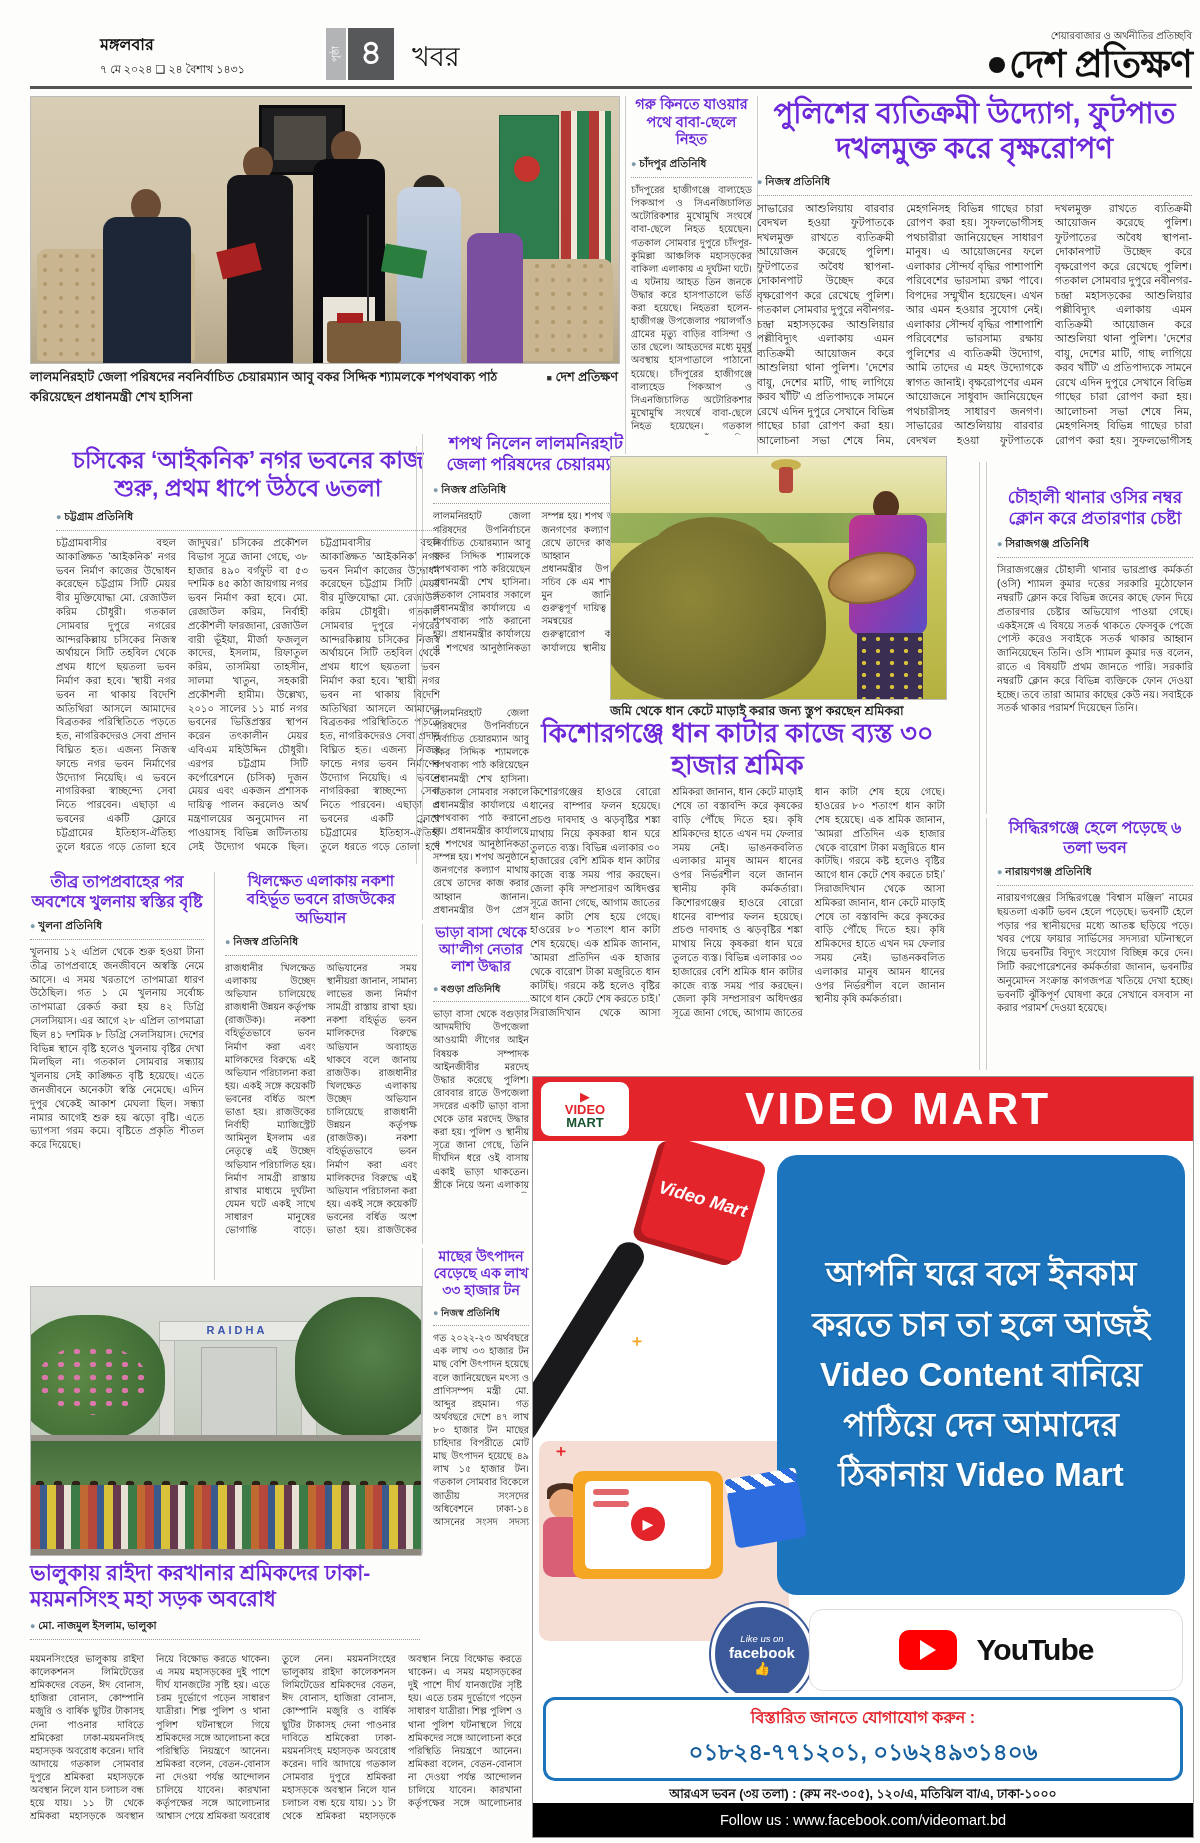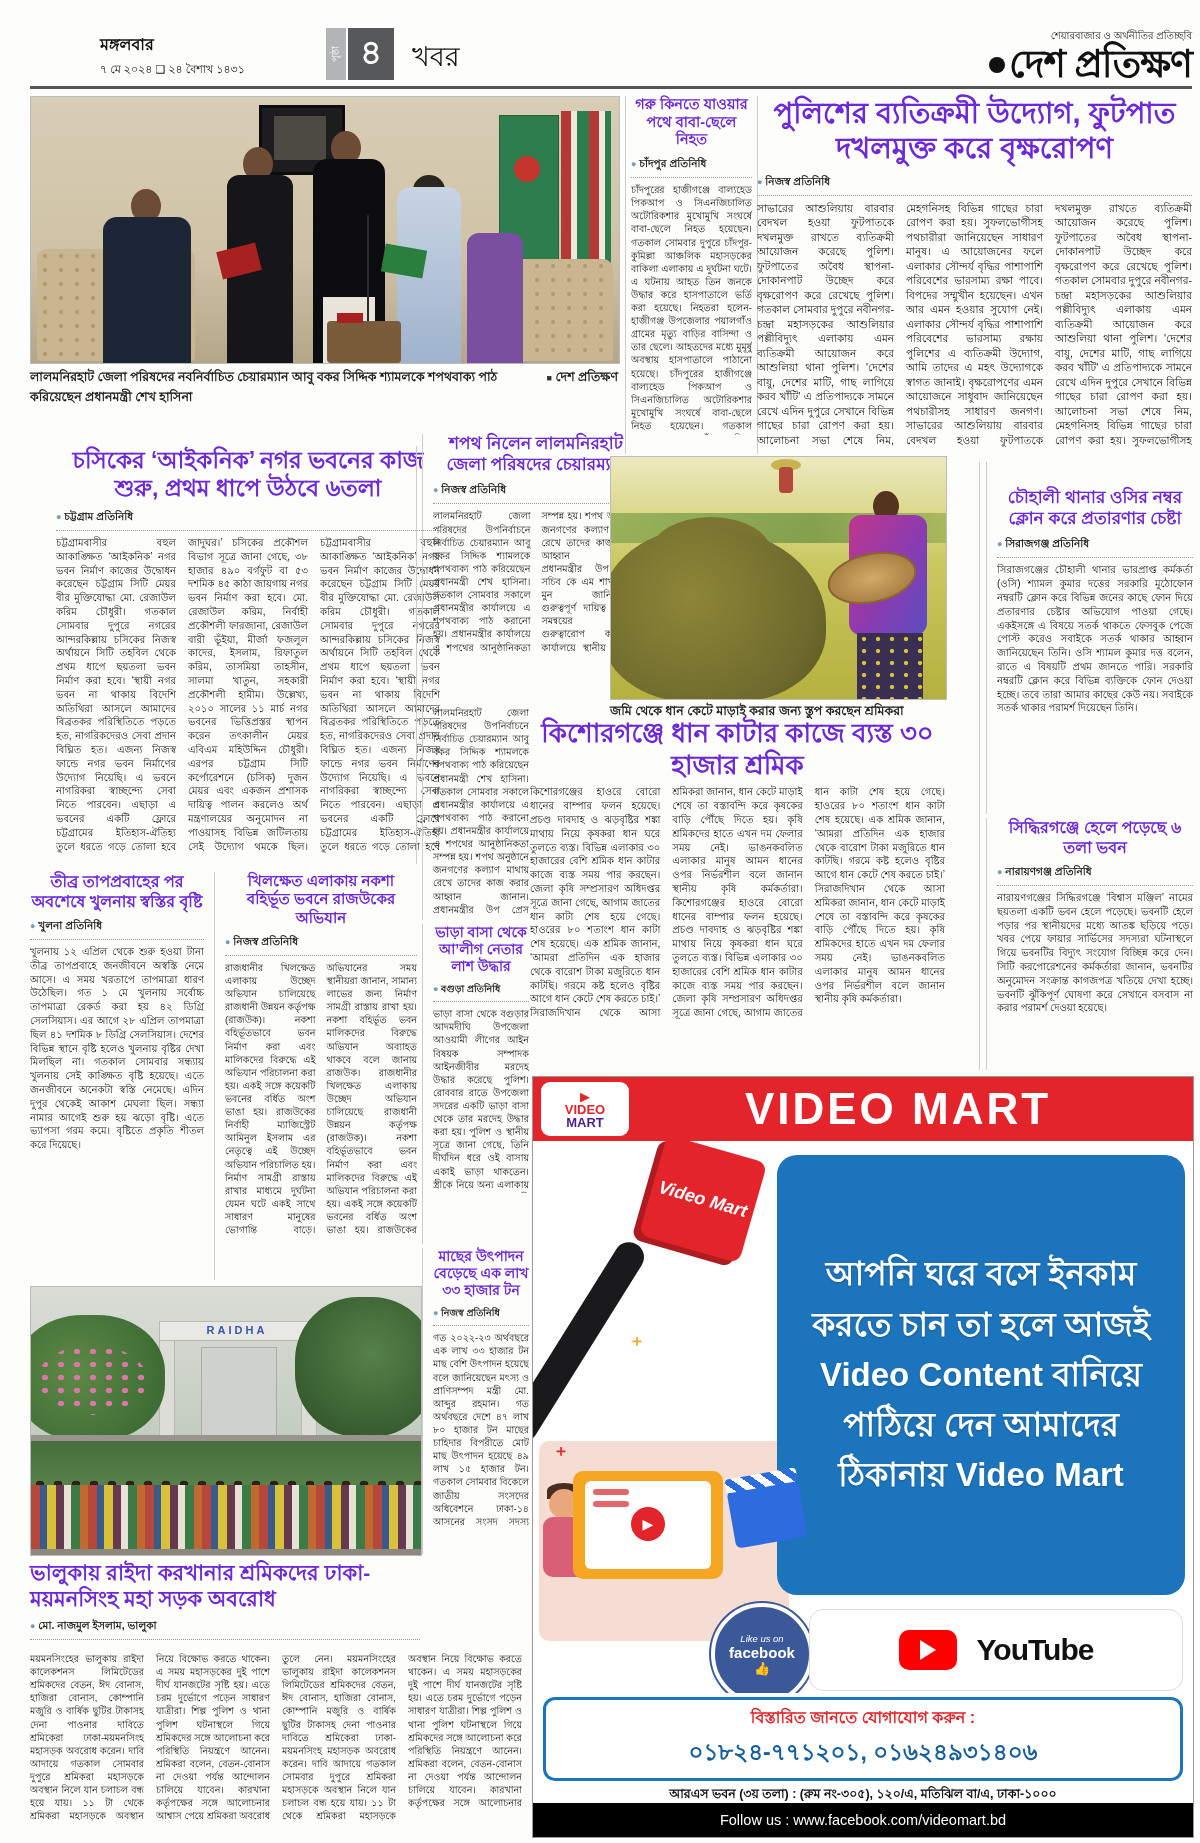--- a/index.html
+++ b/index.html
@@ -101,21 +101,21 @@
   .rd-heads{position:absolute;left:0;top:190px;width:390px;height:14px;
       background-image:radial-gradient(#2e2218 4px,transparent 4.6px);background-size:18px 14px;}
   .rd-road2{position:absolute;left:0;top:262px;width:390px;height:6px;background:#8d887e;}
   
   #ad{position:absolute;left:532px;top:1076px;width:660px;height:760px;border:1px solid #999;background:#fff;}
   .ad-top{position:relative;height:64px;background:#e3242b;display:flex;align-items:center;}
   .ad-badge{position:absolute;left:8px;top:5px;width:88px;height:54px;background:#fff;border-radius:9px;
       display:flex;flex-direction:column;align-items:center;justify-content:center;line-height:1;}
   .ad-badge .p{color:#e3242b;font-size:13px;}
   .ad-badge .t1{color:#e3242b;font-weight:900;font-size:13px;}
-  .ad-badge .t2{color:#4c1d95;font-weight:900;font-size:13px;}
+  .ad-badge .t2{color:#14532d;font-weight:900;font-size:13px;}
   .ad-title{flex:1;text-align:center;color:#fff;font-weight:900;font-size:44px;letter-spacing:3px;margin-left:70px;}
   .ad-main{position:relative;height:552px;background:#fff;overflow:hidden;}
   .ad-blue{position:absolute;right:8px;top:14px;width:408px;height:440px;background:#1c75bc;border-radius:20px;
       display:flex;flex-direction:column;justify-content:center;gap:14px;padding:0 14px;box-sizing:border-box;}
   .ad-line{color:#fff;font-weight:900;font-size:33px;text-align:center;line-height:1.1;text-shadow:0 1px 2px rgba(0,0,0,.25);}
   .mic-flag{position:absolute;left:118px;top:6px;width:104px;height:104px;background:#e3242b;border-radius:10px;
       transform:rotate(16deg);display:flex;align-items:center;justify-content:center;color:#fff;font-weight:bold;
       font-size:18px;font-style:italic;box-shadow:-6px 6px 0 #b01b20;}
   .mic-handle{position:absolute;left:28px;top:86px;width:30px;height:230px;background:#1a1a1c;border-radius:16px;transform:rotate(32deg);}
   .spark{position:absolute;color:#f5a623;font-weight:bold;}

